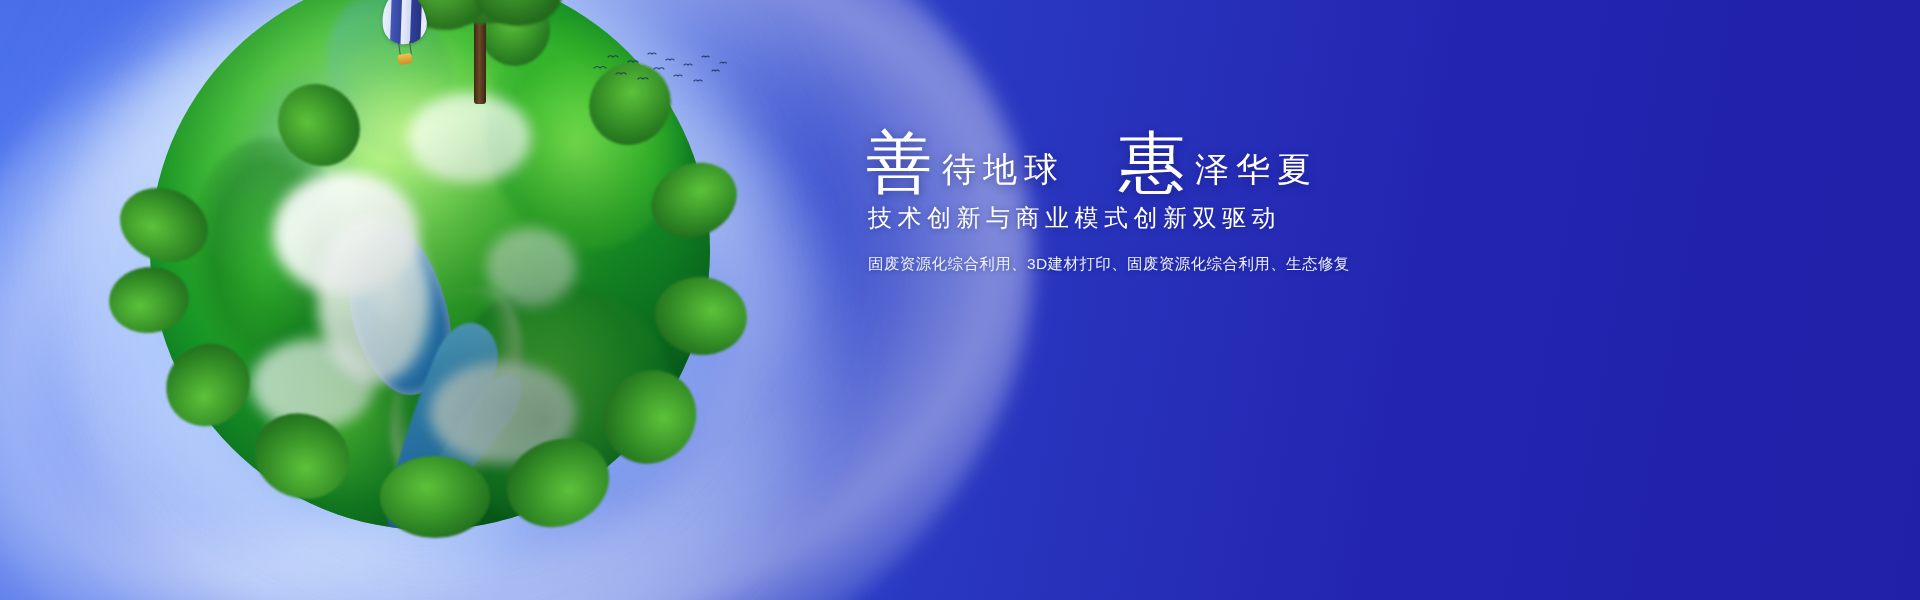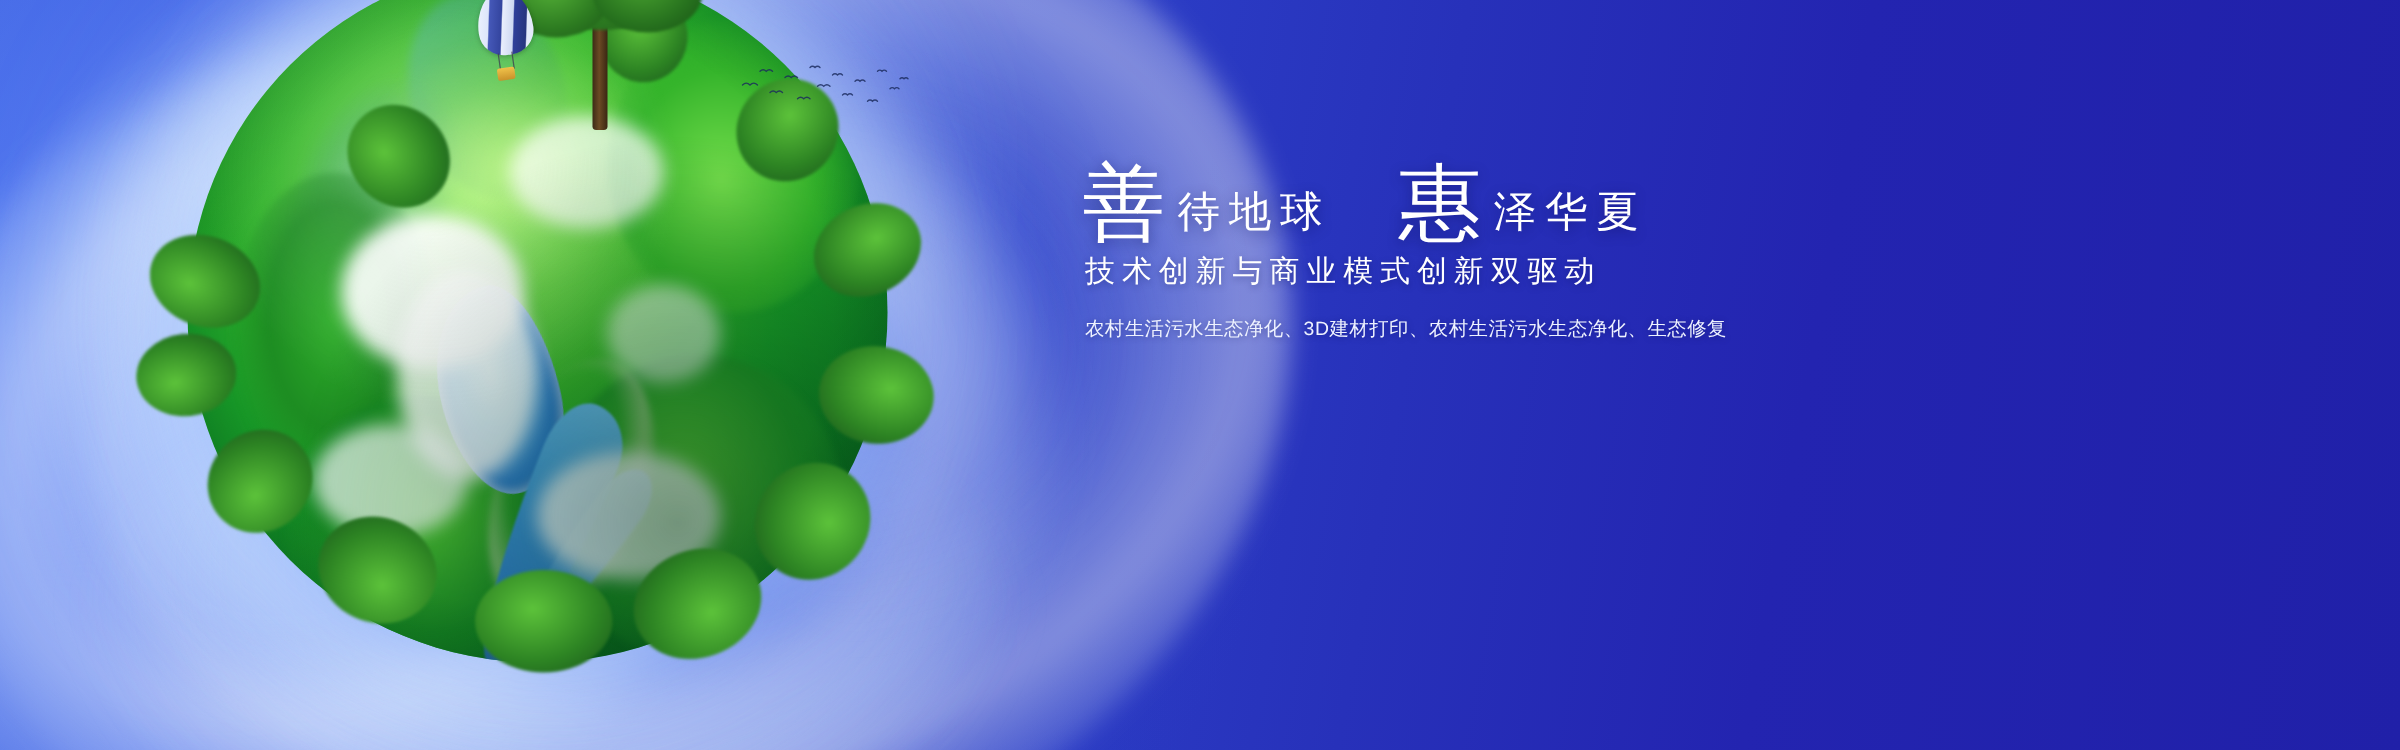--- a/index.html
+++ b/index.html
@@ -394,17 +394,17 @@
     <div class="headline">
       <span class="hl-big">善</span>
       <span class="hl-small">待地球</span>
       <span class="hl-gap"></span>
       <span class="hl-big">惠</span>
       <span class="hl-small">泽华夏</span>
     </div>
 
     <div class="subtitle">技术创新与商业模式创新双驱动</div>
 
-    <div class="desc">农村生活污水生态净化、3D建材打印、农村生活污水生态净化、生态修复</div>
+    <div class="desc">固废资源化综合利用、3D建材打印、固废资源化综合利用、生态修复</div>
 
 
   </div>
 </div>
 
 </body></html>

